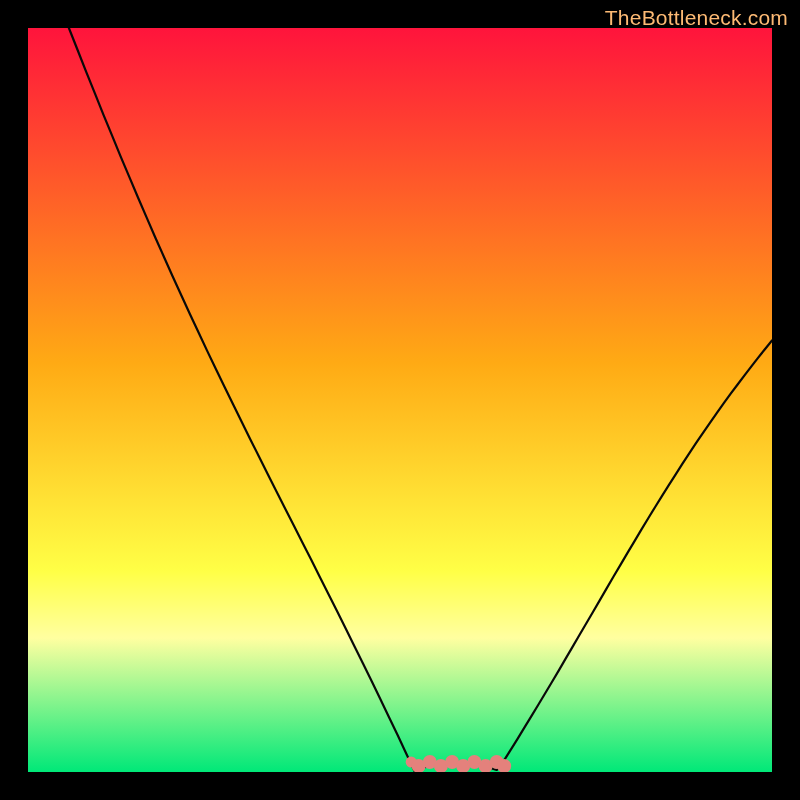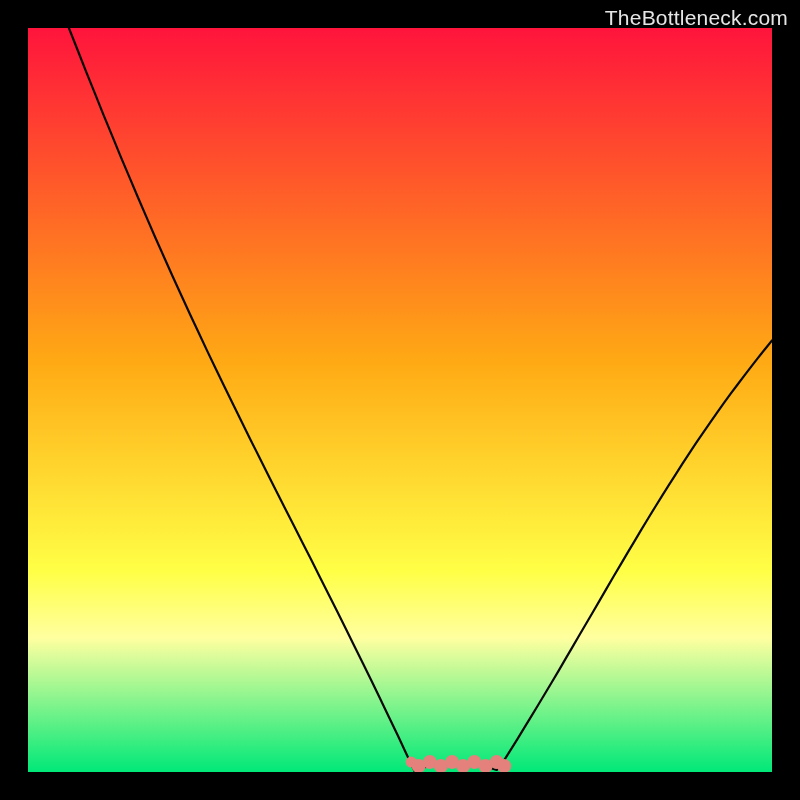--- a/index.html
+++ b/index.html
@@ -23,21 +23,21 @@
     position: absolute;
     left: 0;
     top: 0;
     width: 744px;
     height: 744px;
   }
   .watermark {
     position: absolute;
     top: 6px;
     right: 12px;
-    color: #e5e5e5;
+    color: #fdba74;
     font-size: 21px;
     font-weight: 500;
     letter-spacing: 0.2px;
     font-family: Arial, Helvetica, sans-serif;
   }
 </style>
 </head>
 <body>
 
 <div class="frame">

